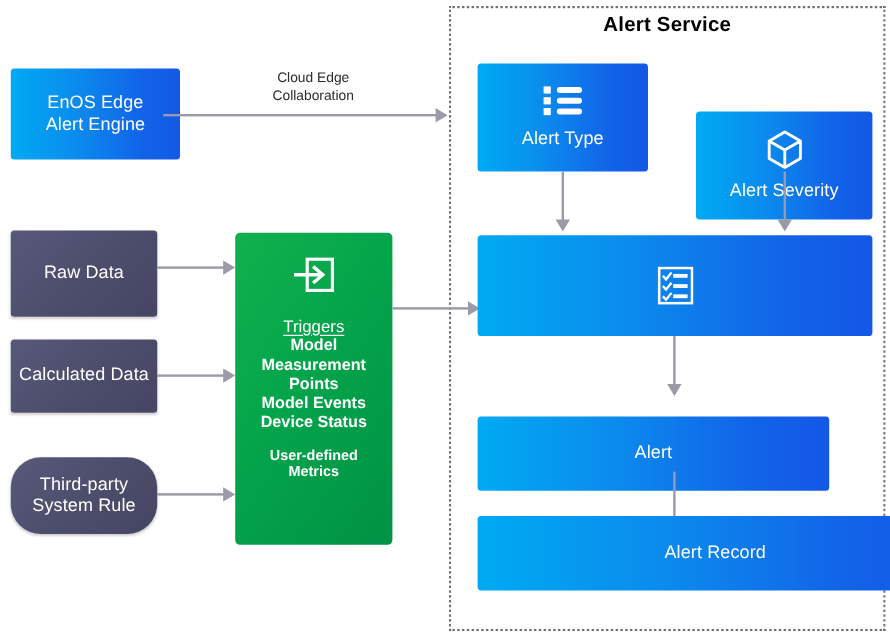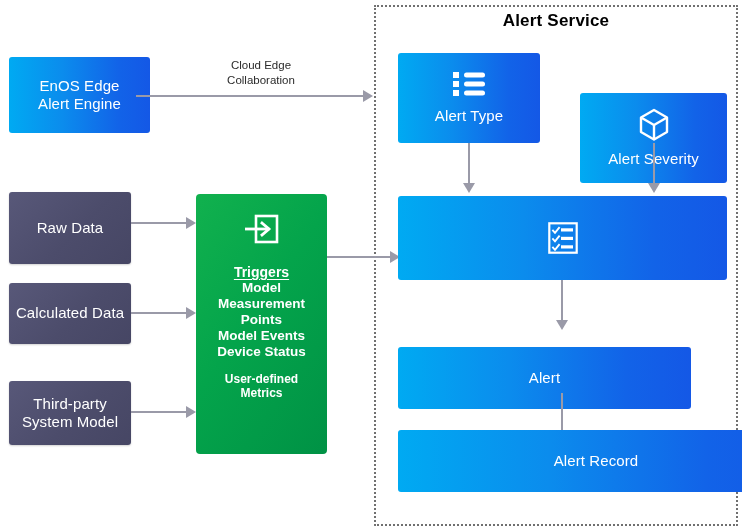--- a/index.html
+++ b/index.html
@@ -116,21 +116,21 @@
   .icon-wrap {
     display: block;
     line-height: 0;
   }
 
   
   #green-icon { margin-top: 20px; }
   #triggers-heading {
     margin-top: 20px;
     font-size: 14px;
-    font-weight: bold;
+    font-weight: normal;
     color: #ffffff;
     text-decoration: underline;
     text-underline-offset: 2px;
   }
   .trigger-item {
     font-size: 13.5px;
     font-weight: bold;
     color: #ffffff;
     line-height: 1.18;
     padding: 0 4px;
@@ -172,23 +172,23 @@
   </div>
   <div class="conn h" style="left:131px; top:222px; width:57px;"></div>
   <div class="arrowhead right" style="left:186px; top:217px;"></div>
 
   <div class="box dark" style="left:9px; top:283px; width:122px; height:61px;">
     <div class="label">Calculated Data</div>
   </div>
   <div class="conn h" style="left:131px; top:312px; width:57px;"></div>
   <div class="arrowhead right" style="left:186px; top:307px;"></div>
 
-  <div class="box dark" style="left:9px; top:381px; width:122px; height:64px;">
+  <div class="box dark" style="left:9px; top:381px; width:122px; height:64px;border-radius:25px;">
     <div class="label">Third-party</div>
-    <div class="label">System Model</div>
+    <div class="label">System Rule</div>
   </div>
   <div class="conn h" style="left:131px; top:411px; width:57px;"></div>
   <div class="arrowhead right" style="left:186px; top:406px;"></div>
 
   <div class="box green" style="left:196px; top:194px; width:131px; height:260px;">
     <span class="icon-wrap" id="green-icon">
       <svg width="34" height="30" viewBox="0 0 34 30" fill="none" xmlns="http://www.w3.org/2000/svg">
         <rect x="11" y="2" width="21" height="26" stroke="#ffffff" stroke-width="2.6" fill="none"></rect>
         <path d="M1 15 H23" stroke="#ffffff" stroke-width="2.8" stroke-linecap="square"></path>
         <path d="M17 9 L24 15 L17 21" stroke="#ffffff" stroke-width="2.8" fill="none" stroke-linecap="square" stroke-linejoin="miter"></path>

